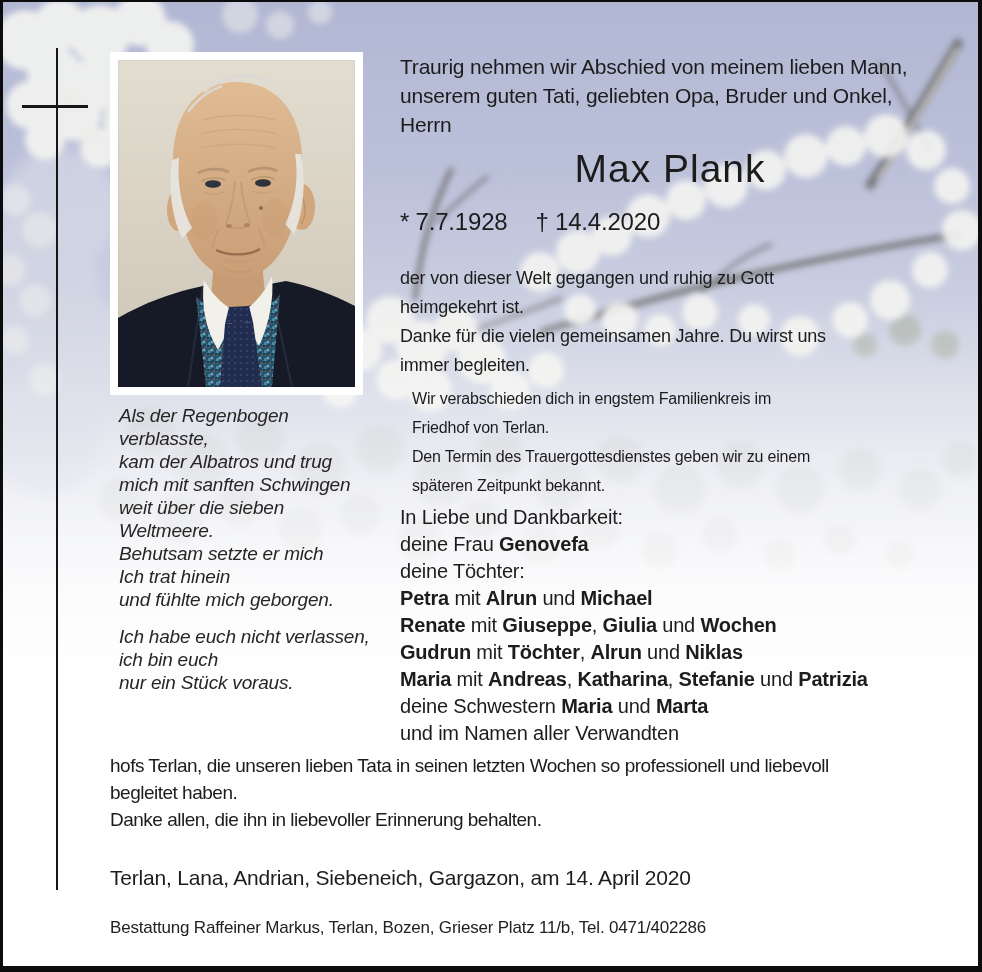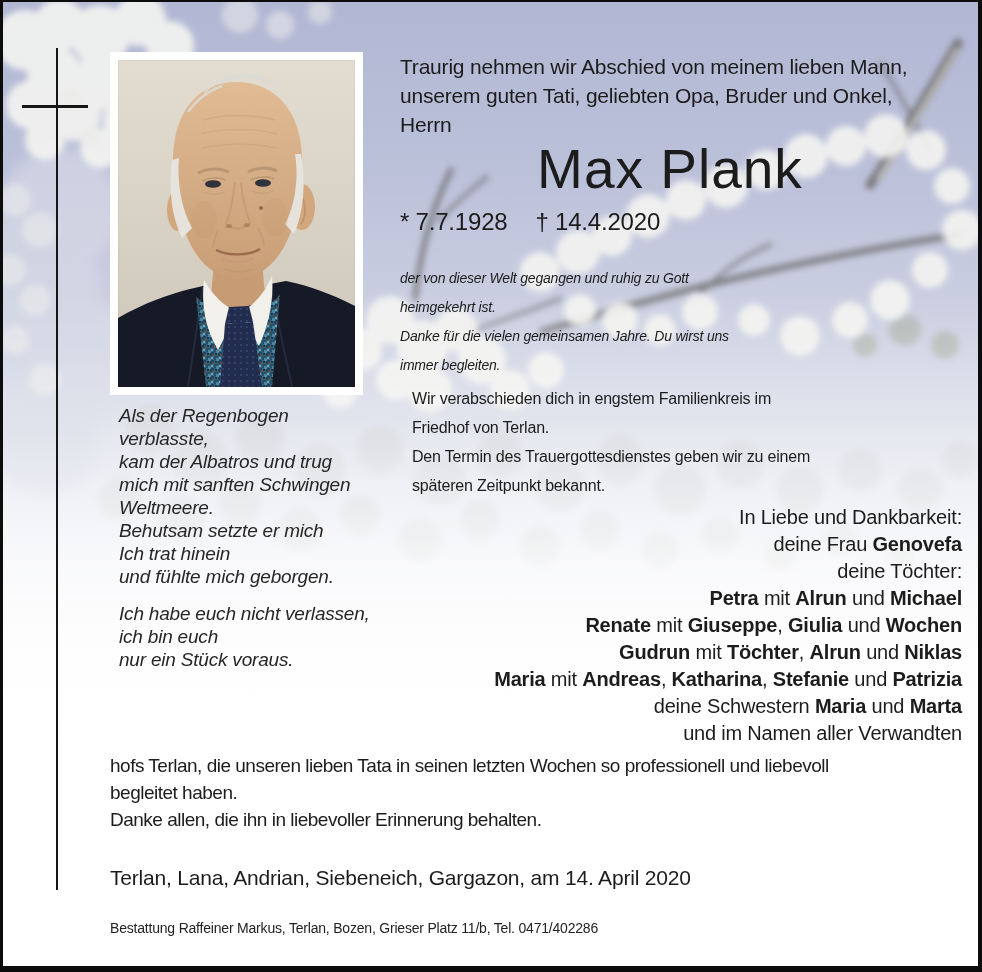--- a/index.html
+++ b/index.html
@@ -17,33 +17,33 @@
   .cross-h{position:absolute;left:22px;top:105px;width:66px;height:3px;background:#161616;z-index:5;}
   
   .photo-frame{position:absolute;left:110px;top:52px;width:253px;height:343px;
     background:#ffffff;z-index:10;box-sizing:border-box;padding:8px;}
   .photo-frame svg{display:block;width:237px;height:327px;}
   
   .tblock{position:absolute;z-index:20;letter-spacing:-0.2px;}
   .tblock .line{white-space:nowrap;}
   .intro{left:400px;top:52px;width:560px;font-size:21px;line-height:29px;}
   .name-title{left:400px;top:138px;width:540px;text-align:center;
-    font-size:55px;line-height:62px;letter-spacing:1px;font-weight:400;}
+    font-size:39px;line-height:62px;letter-spacing:1px;font-weight:400;}
   .dates{left:400px;top:207px;width:540px;font-size:24px;line-height:30px;
     display:flex;gap:28px;}
-  .para1{left:400px;top:264px;width:560px;font-size:14px;line-height:29px;font-style:italic;}
+  .para1{left:400px;top:264px;width:560px;font-size:18px;line-height:29px;}
   .para2{left:412px;top:384px;width:560px;font-size:16px;line-height:29px;}
-  .family{left:392px;top:504px;width:570px;font-size:20px;line-height:27px;text-align:right;}
+  .family{left:400px;top:504px;width:570px;font-size:20px;line-height:27px;}
   .family .b{font-weight:bold;}
   .poem{left:119px;top:404px;width:280px;font-size:19px;line-height:23px;
     font-style:italic;color:#262626;}
   .poem .stanza2{margin-top:14px;}
   .thanks{left:110px;top:752px;width:860px;font-size:19px;line-height:27px;letter-spacing:-0.5px;}
   .dateline{left:110px;top:864px;width:860px;font-size:21px;line-height:28px;}
-  .funeral{left:110px;top:918px;width:860px;font-size:14px;line-height:20px;letter-spacing:-0.2px;color:#222;}
+  .funeral{left:110px;top:918px;width:860px;font-size:17px;line-height:20px;letter-spacing:-0.2px;color:#222;}
 </style>
 </head>
 <body>
 
 <div class="card">
 
   <svg class="bg" viewBox="0 0 982 972" preserveAspectRatio="none" aria-hidden="true">
     <defs>
       <linearGradient id="sky" x1="0" y1="0" x2="0" y2="1">
         <stop offset="0" stop-color="#b1b7d3"></stop>
@@ -317,20 +317,21 @@
       <div class="line"><span>deine Schwestern </span><span class="b">Maria</span><span> und </span><span class="b">Marta</span></div>
       <div class="line"><span>und im Namen aller Verwandten</span></div>
     </div>
 
   <div class="tblock poem">
     <div>
         <div class="line">Als der Regenbogen</div>
         <div class="line">verblasste,</div>
         <div class="line">kam der Albatros und trug</div>
         <div class="line">mich mit sanften Schwingen</div>
+        <div class="line">weit über die sieben</div>
         <div class="line">Weltmeere.</div>
         <div class="line">Behutsam setzte er mich</div>
         <div class="line">Ich trat hinein</div>
         <div class="line">und fühlte mich geborgen.</div>
       </div>
     <div class="stanza2">
         <div class="line">Ich habe euch nicht verlassen,</div>
         <div class="line">ich bin euch</div>
         <div class="line">nur ein Stück voraus.</div>
       </div>

